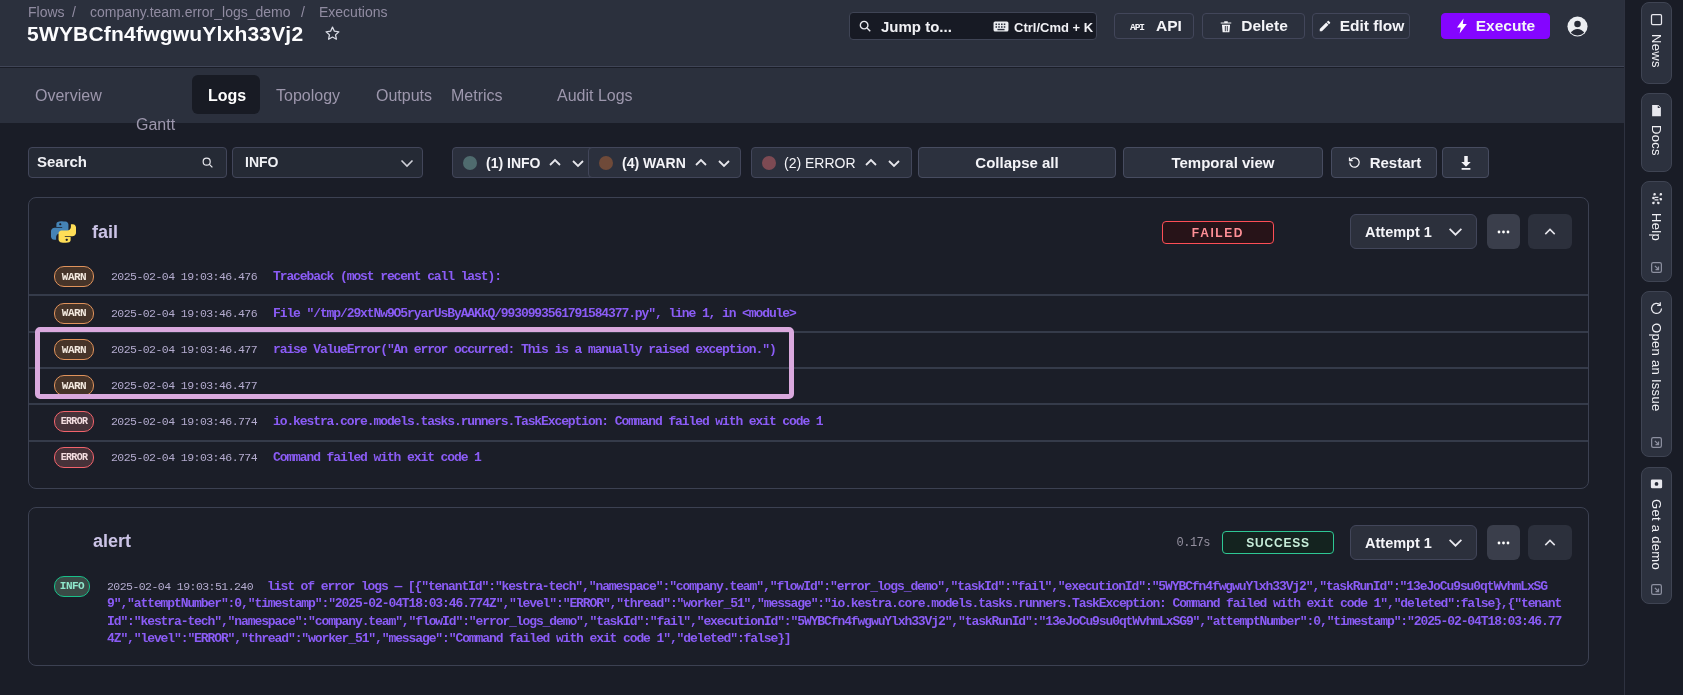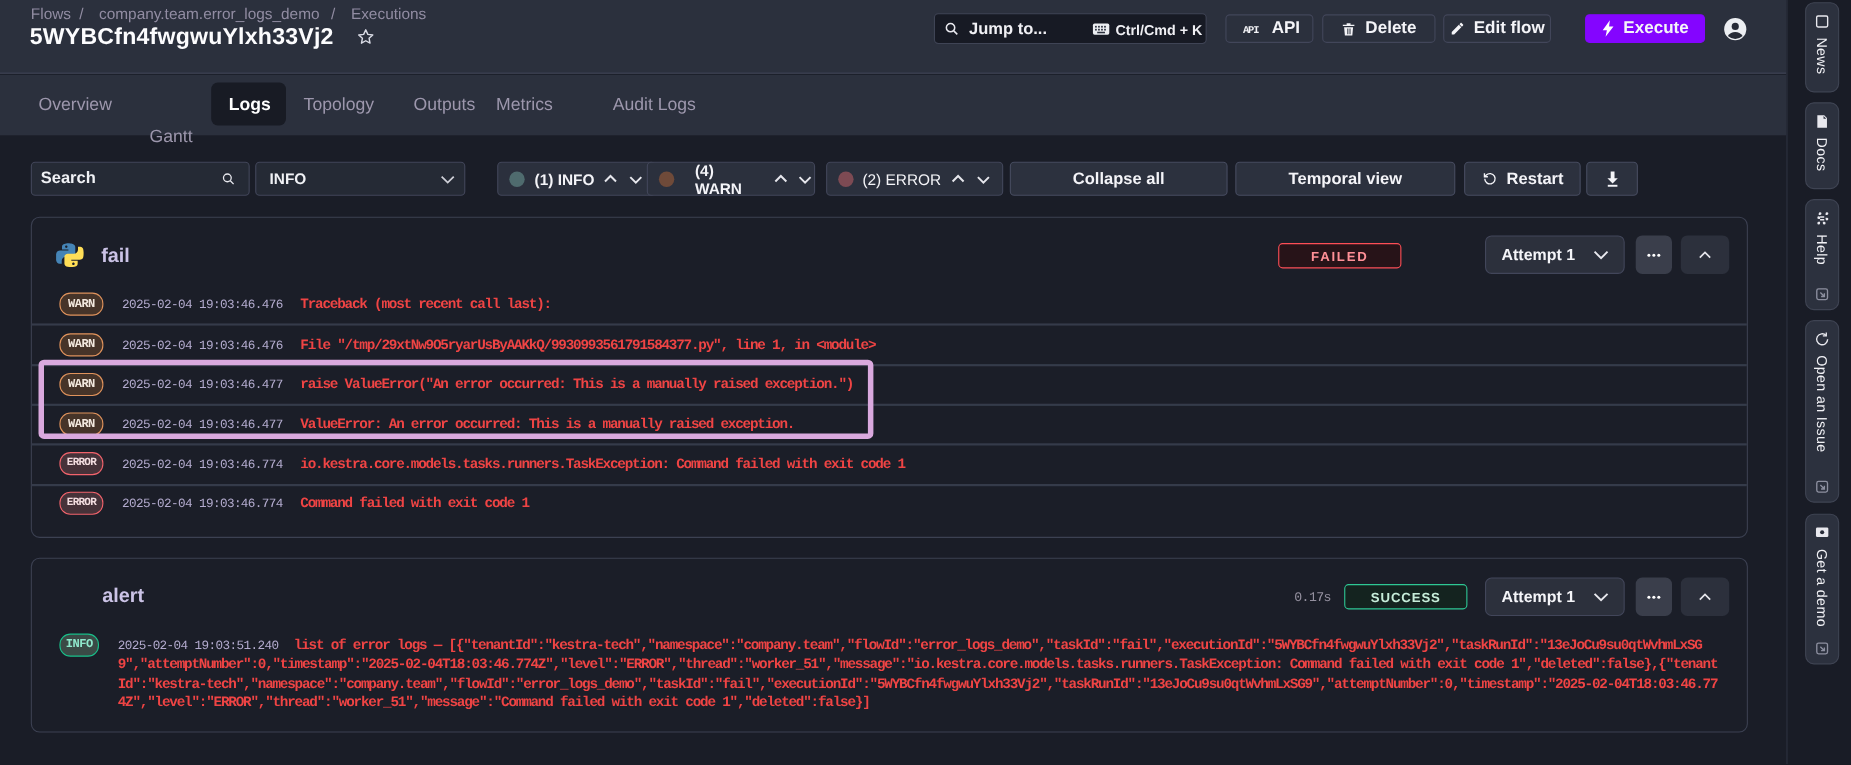--- a/index.html
+++ b/index.html
@@ -37,21 +37,21 @@
 .attempt { position:absolute; width:127px; height:35px; background:#2c303c; border:1px solid #42465a; border-radius:6px;
   display:flex; align-items:center; }
 .sqbtn { position:absolute; height:35px; border-radius:6px; display:flex; align-items:center; justify-content:center; }
 
 
 .lvl { position:absolute; left:54px; width:40px; height:21px; border:1.5px solid; border-radius:10px;
   font-family:"Liberation Mono",monospace; font-weight:bold; display:flex; align-items:center; justify-content:center; }
 .lvl.warn { border-color:#e0935c; color:#f3e9df; background:#463429; font-size:11px; letter-spacing:-0.5px; }
 .lvl.error { border-color:#f2636c; color:#f3dde0; background:#463239; font-size:10px; letter-spacing:-0.7px; }
 .lvl.info { border-color:#19c08a; color:#8fe8cc; background:#3a4a46; font-size:11px; width:36px; letter-spacing:-0.5px; }
-.msg { color:#ef4444; font-weight:bold; }
+.msg { color:#8b5cf6; font-weight:bold; }
 .logline { position:absolute; font-family:"Liberation Mono",monospace; font-size:13px; letter-spacing:-1.1px; line-height:17px; white-space:pre; }
 .ts { font-size:11.5px; letter-spacing:-0.55px; color:#b3abce; }
 .sep { position:absolute; left:29px; width:1559px; height:1.5px; background:#353b4a; }
 
 #hlbox { position:absolute; left:35px; top:326.5px; width:759px; height:72.5px; border:5px solid #daa9de; border-radius:5px; }
 
 
 #sidebar { position:absolute; left:1624px; top:0; width:59px; height:695px; background:#191c26; border-left:1px solid #2e3240; }
 .sbtn { position:absolute; left:16px; width:31px; background:#2c313e; border:1px solid #3f4453; border-radius:8px;
   display:flex; flex-direction:column; align-items:center; padding-top:9px; }
@@ -155,21 +155,21 @@
     <div style="font-size:14px;font-weight:bold;color:#f4f4f8;margin-left:9px;">(1) INFO</div>
     <svg style="margin-left:7px;" width="16" height="12" viewBox="0 0 14 12" fill="none" stroke="#e6e6ec" stroke-width="1.8">
         <path d="M2 8l5-5 5 5"></path>
       </svg>
     <svg style="margin-left:7px;" width="16" height="12" viewBox="0 0 14 12" fill="none" stroke="#e6e6ec" stroke-width="1.8">
         <path d="M2 4l5 5 5-5"></path>
       </svg>
   </div>
   <div class="fchip" style="left:588px;width:153px;">
     <div class="dot" style="background:#6f4a39;margin-left:10px;"></div>
-    <div style="font-size:14px;font-weight:bold;color:#f4f4f8;margin-left:19px;">(4) WARN</div>
+    <div style="font-size:14px;font-weight:bold;color:#f4f4f8;margin-left:9px;">(4) WARN</div>
     <svg style="margin-left:7px;" width="16" height="12" viewBox="0 0 14 12" fill="none" stroke="#e6e6ec" stroke-width="1.8">
         <path d="M2 8l5-5 5 5"></path>
       </svg>
     <svg style="margin-left:7px;" width="16" height="12" viewBox="0 0 14 12" fill="none" stroke="#e6e6ec" stroke-width="1.8">
         <path d="M2 4l5 5 5-5"></path>
       </svg>
   </div>
   <div class="fchip" style="left:751px;width:161px;">
     <div class="dot" style="background:#7d4a53;margin-left:10px;"></div>
     <div style="font-size:14px;font-weight:normal;color:#f4f4f8;margin-left:8px;">(2) ERROR</div>
@@ -235,21 +235,20 @@
   <div class="logline msg" style="left:273px;top:304.5px;">File "/tmp/29xtNw9O5ryarUsByAAKkQ/9930993561791584377.py", line 1, in &lt;module&gt;</div>
   <div class="sep" style="top:331px;"></div>
 
   <div class="lvl warn" style="top:339px;">WARN</div>
   <div class="logline" style="left:111px;top:341px;"><span class="ts">2025-02-04 19:03:46.477</span></div>
   <div class="logline msg" style="left:273px;top:341px;">raise ValueError("An error occurred: This is a manually raised exception.")</div>
   <div class="sep" style="top:367px;"></div>
 
   <div class="lvl warn" style="top:375px;">WARN</div>
   <div class="logline" style="left:111px;top:377px;"><span class="ts">2025-02-04 19:03:46.477</span></div>
-  <div class="logline msg" style="left:273px;top:377px;">ValueError: An error occurred: This is a manually raised exception.</div>
   <div class="sep" style="top:403px;"></div>
 
   <div class="lvl error" style="top:411px;">ERROR</div>
   <div class="logline" style="left:111px;top:413px;"><span class="ts">2025-02-04 19:03:46.774</span></div>
   <div class="logline msg" style="left:273px;top:413px;">io.kestra.core.models.tasks.runners.TaskException: Command failed with exit code 1</div>
   <div class="sep" style="top:440px;"></div>
 
   <div class="lvl error" style="top:447px;">ERROR</div>
   <div class="logline" style="left:111px;top:449px;"><span class="ts">2025-02-04 19:03:46.774</span></div>
   <div class="logline msg" style="left:273px;top:449px;">Command failed with exit code 1</div>

